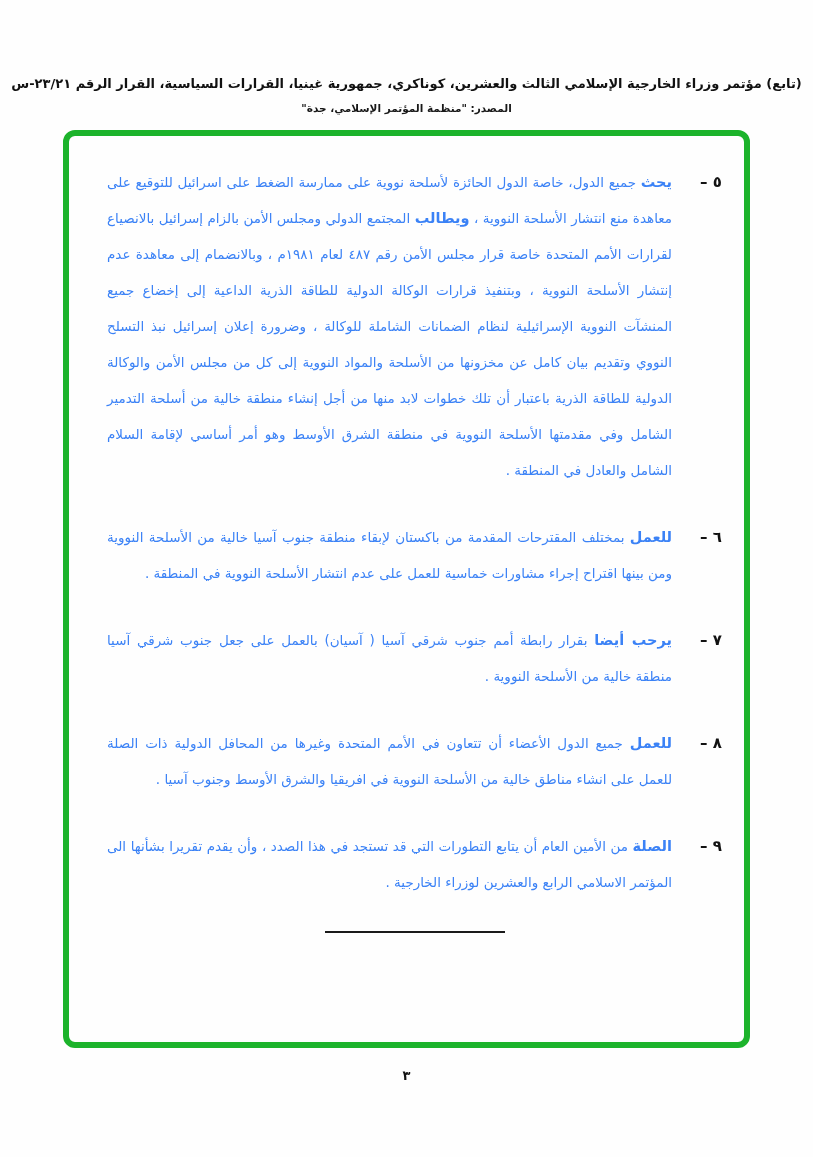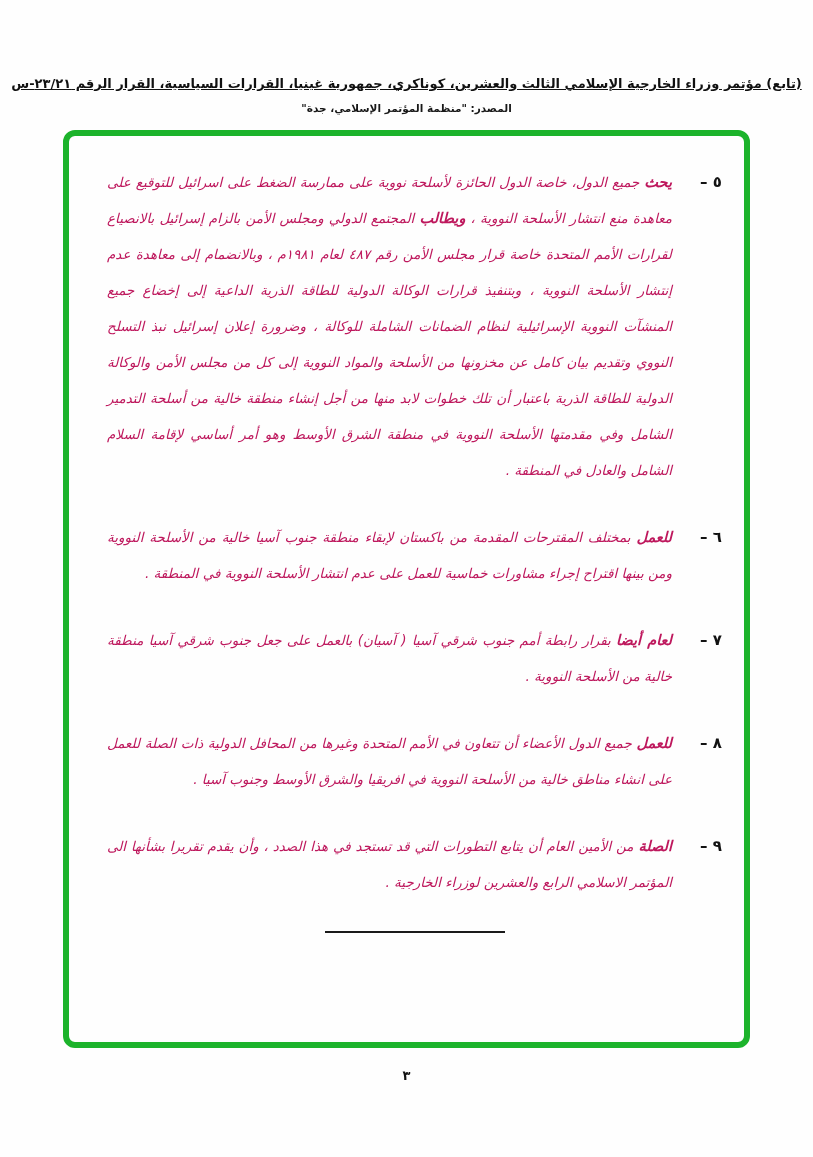--- a/index.html
+++ b/index.html
@@ -19,21 +19,20 @@
     direction: rtl;
     padding-top: 74px;
     text-align: center;
   }
   .header-line {
     font-size: 13px;
     font-weight: bold;
     line-height: 20px;
     letter-spacing: 0;
     color: #111;
-    text-decoration: underline;
   }
   .source-line {
     margin-top: 8px;
     font-size: 10.5px;
     font-weight: bold;
     color: #181818;
   }
   .doc-frame {
     box-sizing: border-box;
     width: 687px;
@@ -57,22 +56,21 @@
     font-weight: bold;
     line-height: 36px;
     white-space: nowrap;
     color: #121212;
   }
   .res-text {
     flex: 1 1 auto;
     font-size: 13.5px;
     line-height: 36px;
     text-align: justify;
-    color: #be185d;
-    font-style: italic;
+    color: #3b82f6;
   }
   .res-text b {
     font-weight: bold;
     font-size: 14.5px;
   }
   .end-rule {
     width: 180px;
     margin: 26px auto 0 auto;
     border: none;
     border-top: 2.5px solid #1a1a1a;
@@ -100,21 +98,21 @@
     <div class="res-text"><b class="lead">يحث</b><span class="b1"> جميع الدول، خاصة الدول الحائزة لأسلحة نووية على ممارسة الضغط على اسرائيل للتوقيع على معاهدة منع انتشار الأسلحة النووية ، </span><b class="lead2">ويطالب</b><span class="b2"> المجتمع الدولي ومجلس الأمن بالزام إسرائيل بالانصياع لقرارات الأمم المتحدة خاصة قرار مجلس الأمن رقم ٤٨٧ لعام ١٩٨١م ، وبالانضمام إلى معاهدة عدم إنتشار الأسلحة النووية ، وبتنفيذ قرارات الوكالة الدولية للطاقة الذرية الداعية إلى إخضاع جميع المنشآت النووية الإسرائيلية لنظام الضمانات الشاملة للوكالة ، وضرورة إعلان إسرائيل نبذ التسلح النووي وتقديم بيان كامل عن مخزونها من الأسلحة والمواد النووية إلى كل من مجلس الأمن والوكالة الدولية للطاقة الذرية باعتبار أن تلك خطوات لابد منها من أجل إنشاء منطقة خالية من أسلحة التدمير الشامل وفي مقدمتها الأسلحة النووية في منطقة الشرق الأوسط وهو أمر أساسي لإقامة السلام الشامل والعادل في المنطقة .</span></div>
   </div>
 
   <div class="res-item">
     <div class="res-marker"><span class="num">٦</span> <span class="dash">–</span></div>
     <div class="res-text"><b class="lead">للعمل</b><span class="b1"> بمختلف المقترحات المقدمة من باكستان لإبقاء منطقة جنوب آسيا خالية من الأسلحة النووية ومن بينها اقتراح إجراء مشاورات خماسية للعمل على عدم انتشار الأسلحة النووية في المنطقة .</span><b class="lead2"></b><span class="b2"></span></div>
   </div>
 
   <div class="res-item">
     <div class="res-marker"><span class="num">٧</span> <span class="dash">–</span></div>
-    <div class="res-text"><b class="lead">لعام أيضا</b><span class="b1"> بقرار رابطة أمم جنوب شرقي آسيا ( آسيان) بالعمل على جعل جنوب شرقي آسيا منطقة خالية من الأسلحة النووية .</span><b class="lead2"></b><span class="b2"></span></div>
+    <div class="res-text"><b class="lead">يرحب أيضا</b><span class="b1"> بقرار رابطة أمم جنوب شرقي آسيا ( آسيان) بالعمل على جعل جنوب شرقي آسيا منطقة خالية من الأسلحة النووية .</span><b class="lead2"></b><span class="b2"></span></div>
   </div>
 
   <div class="res-item">
     <div class="res-marker"><span class="num">٨</span> <span class="dash">–</span></div>
     <div class="res-text"><b class="lead">للعمل</b><span class="b1"> جميع الدول الأعضاء أن تتعاون في الأمم المتحدة وغيرها من المحافل الدولية ذات الصلة للعمل على انشاء مناطق خالية من الأسلحة النووية في افريقيا والشرق الأوسط وجنوب آسيا .</span><b class="lead2"></b><span class="b2"></span></div>
   </div>
 
   <div class="res-item">
     <div class="res-marker"><span class="num">٩</span> <span class="dash">–</span></div>
     <div class="res-text"><b class="lead">الصلة</b><span class="b1"> من الأمين العام أن يتابع التطورات التي قد تستجد في هذا الصدد ، وأن يقدم تقريرا بشأنها الى المؤتمر الاسلامي الرابع والعشرين لوزراء الخارجية .</span><b class="lead2"></b><span class="b2"></span></div>

